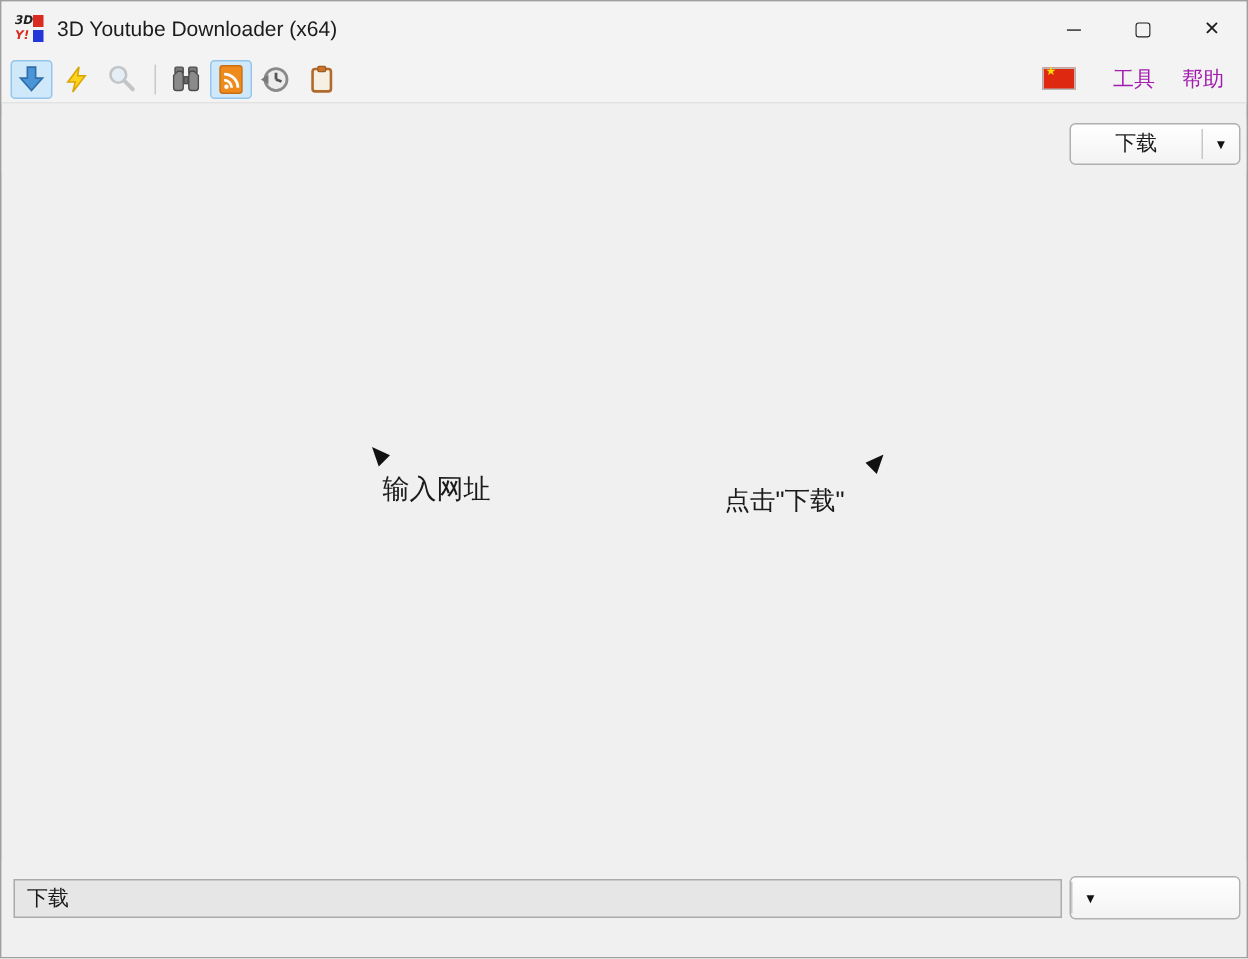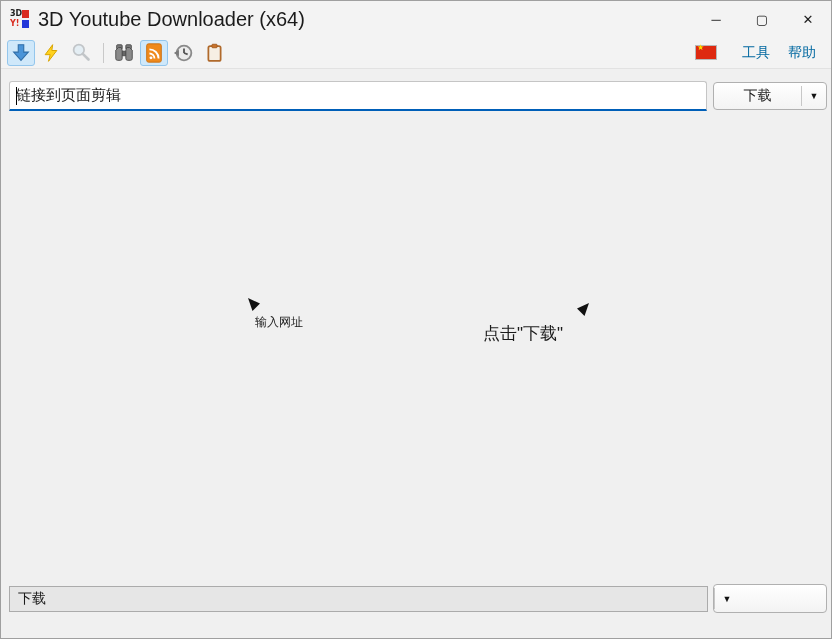--- a/index.html
+++ b/index.html
@@ -10,26 +10,27 @@
   }
   
   .titlebar {
     position:absolute; top:0; left:0; right:0; height:36px;
     background:#f3f3f3; display:flex; align-items:center;
   }
   .app-icon {
     width:20px; height:20px; margin-left:9px; margin-right:8px;
     display:grid; grid-template-columns:11px 9px; grid-template-rows:10px 10px;
     font-family:"DejaVu Sans",sans-serif;
+    font-style:italic;
   }
   .app-icon .q1 { font-size:8px; font-weight:bold; color:#222; line-height:10px; }
   .app-icon .q2 { background:#d92b1f; margin:1px; }
   .app-icon .q3 { font-size:8px; font-weight:bold; color:#d92b1f; line-height:10px; }
   .app-icon .q4 { background:#2337d9; margin:1px; }
-  .title-text { font-size:20px; color:#1b1b1b; }
+  .title-text { font-size:14px; color:#1b1b1b; }
   .win-controls { margin-left:auto; display:flex; height:36px; }
   .win-btn {
     width:46px; height:36px; display:flex; align-items:center; justify-content:center;
     font-size:13px; color:#1b1b1b; cursor:default;
   }
   
   .toolbar {
     position:absolute; top:36px; left:0; right:0; height:32px;
     background:#f3f3f3; display:flex; align-items:center; padding:0 6px;
     border-bottom:1px solid #e2e2e2;
@@ -40,21 +41,21 @@
   }
   .tb-btn.active { background:#cfe8fa; border-color:#94c6ec; }
   .tb-sep { width:1px; height:20px; background:#c9c9c9; margin:0 6px; }
   .tb-right { margin-left:auto; display:flex; align-items:center; }
   .flag {
     position:relative; width:22px; height:15px; background:#de2910;
     border:1px solid #b8b8b8; margin-right:16px;
   }
   .flag .star { position:absolute; left:1px; top:-3px; color:#ffde00; font-size:8px; }
   .menu-item {
-    font-size:14px; color:#0369a1; padding:4px 9px; border-radius:3px;
+    font-size:14px; color:#a21caf; padding:4px 9px; border-radius:3px;
   }
   
   .url-row { position:absolute; top:78px; left:0; right:0; height:36px; background:#f0f0f0; }
   .url-input {
     position:absolute; left:8px; top:2px; width:698px; height:30px;
     background:#ffffff; border:1px solid #c5c5c5; border-bottom:2px solid #005fb8;
     border-radius:3px 3px 0 0;
     font-size:15px; color:#1b1b1b; padding:0 6px;
     font-family:"Liberation Sans","DejaVu Sans",sans-serif;
     display:flex; align-items:center; white-space:pre;
@@ -71,21 +72,21 @@
   }
   .split-btn .divider { width:1px; background:#c7c7c7; margin:3px 0; }
   .split-btn .arrow {
     width:24px; display:flex; align-items:center; justify-content:center;
     font-size:9px; color:#111;
   }
   #download-split { left:712px; top:3px; width:114px; height:28px; }
   
   .main-area { position:absolute; top:114px; left:1px; right:1px; bottom:66px; background:#f0f0f0; }
   .hint { position:absolute; color:#1a1a1a; }
-  #hint-enter { left:253px; top:199px; font-size:12px; }
+  #hint-enter { left:253px; top:199px; font-size:18px; }
   #hint-click { left:481px; top:207px; font-size:17px; }
   #hint-enjoy { left:352px; top:234px; font-size:23px; }
   .cursor-arrow { position:absolute; }
   #arrow-left { left:245px; top:183px; }
   #arrow-right { left:574px; top:188px; }
   
   .bottom-row { position:absolute; left:0; right:0; bottom:0; height:64px; background:#f0f0f0; }
   .status-bar {
     position:absolute; left:8px; top:12px; width:699px; height:26px;
     background:#e6e6e6; border:1px solid #ababab;
@@ -176,21 +177,20 @@
     <div class="tb-right">
       <div class="flag">
         <span class="star">★</span>
       </div>
       <div class="menu-item">工具</div>
       <div class="menu-item">帮助</div>
     </div>
   </div>
 
   <div class="url-row">
-    <div class="url-input"><span class="caret"></span><span>链接到页面剪辑</span></div>
     <div class="split-btn" id="download-split">
       <div class="main">下载</div>
       <div class="divider"></div>
       <div class="arrow">
           <span>▼</span>
         </div>
     </div>
   </div>
 
   <div class="main-area">

